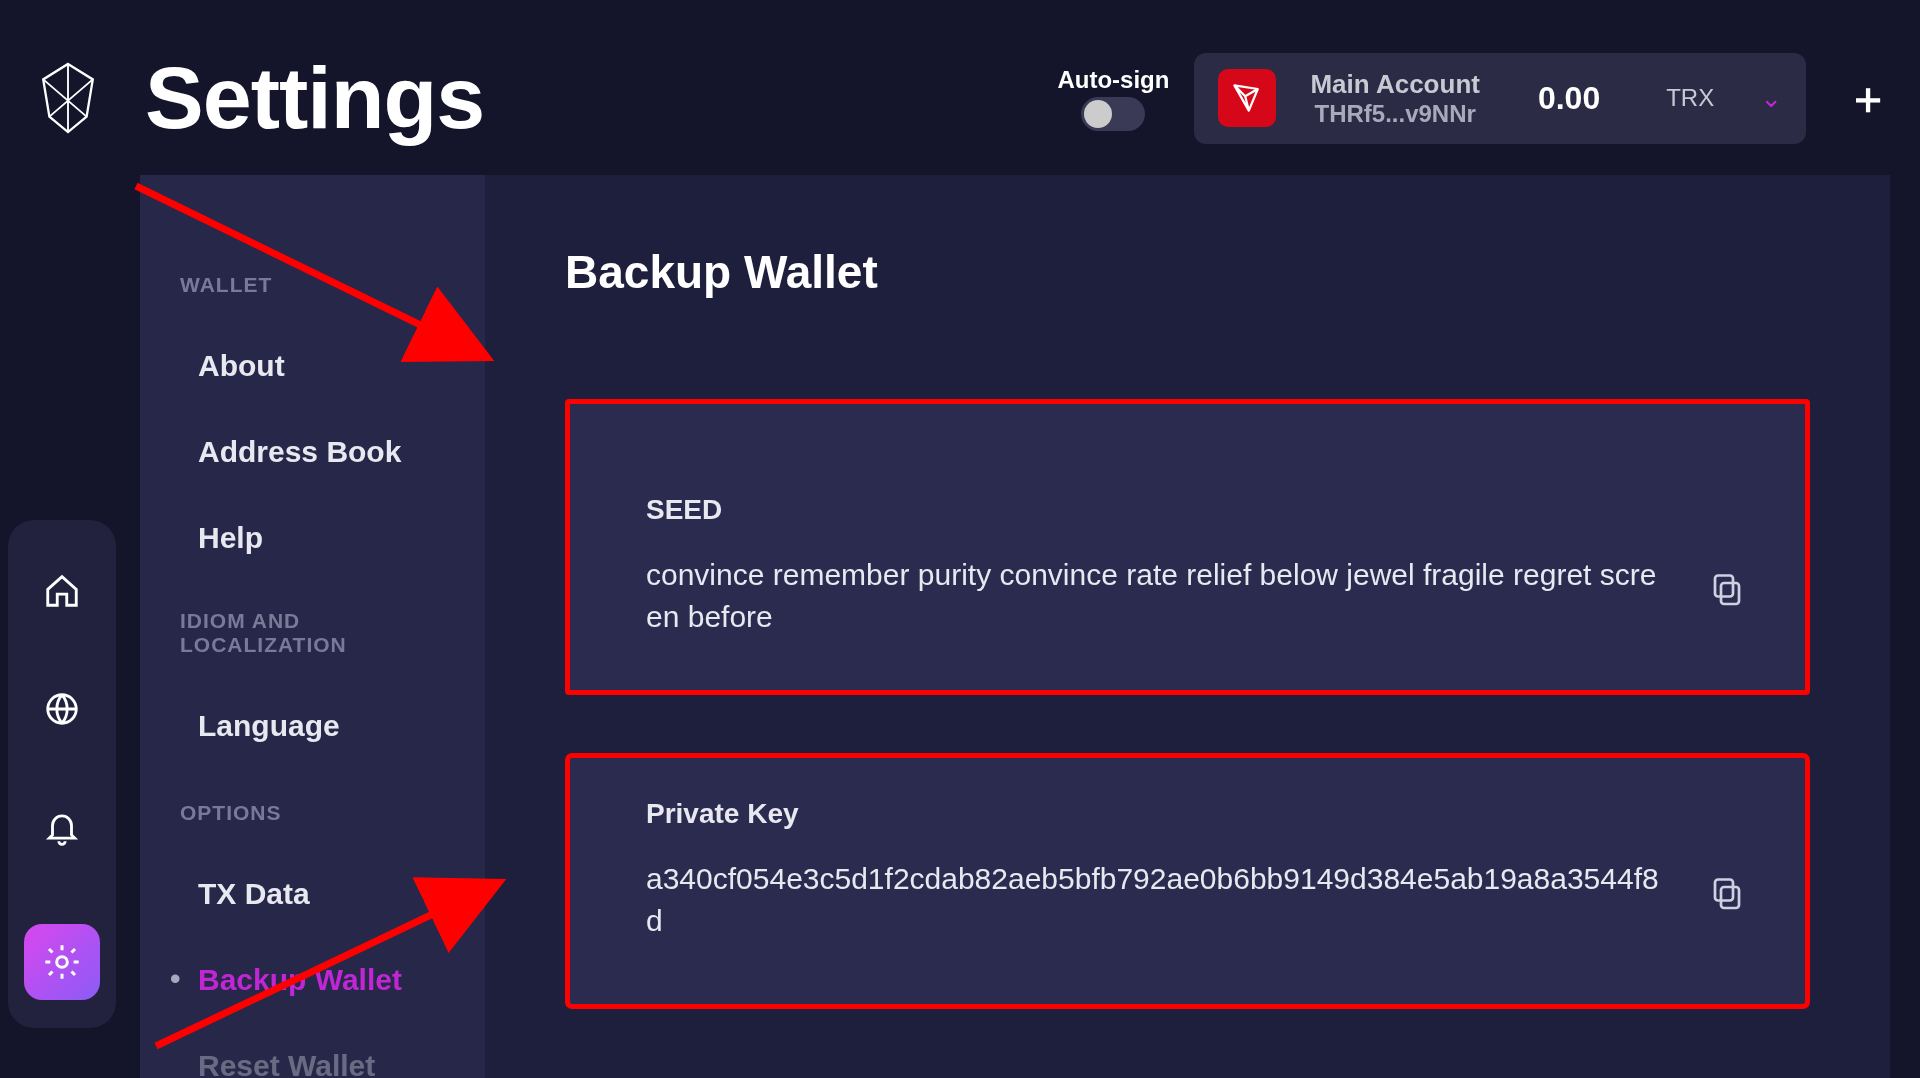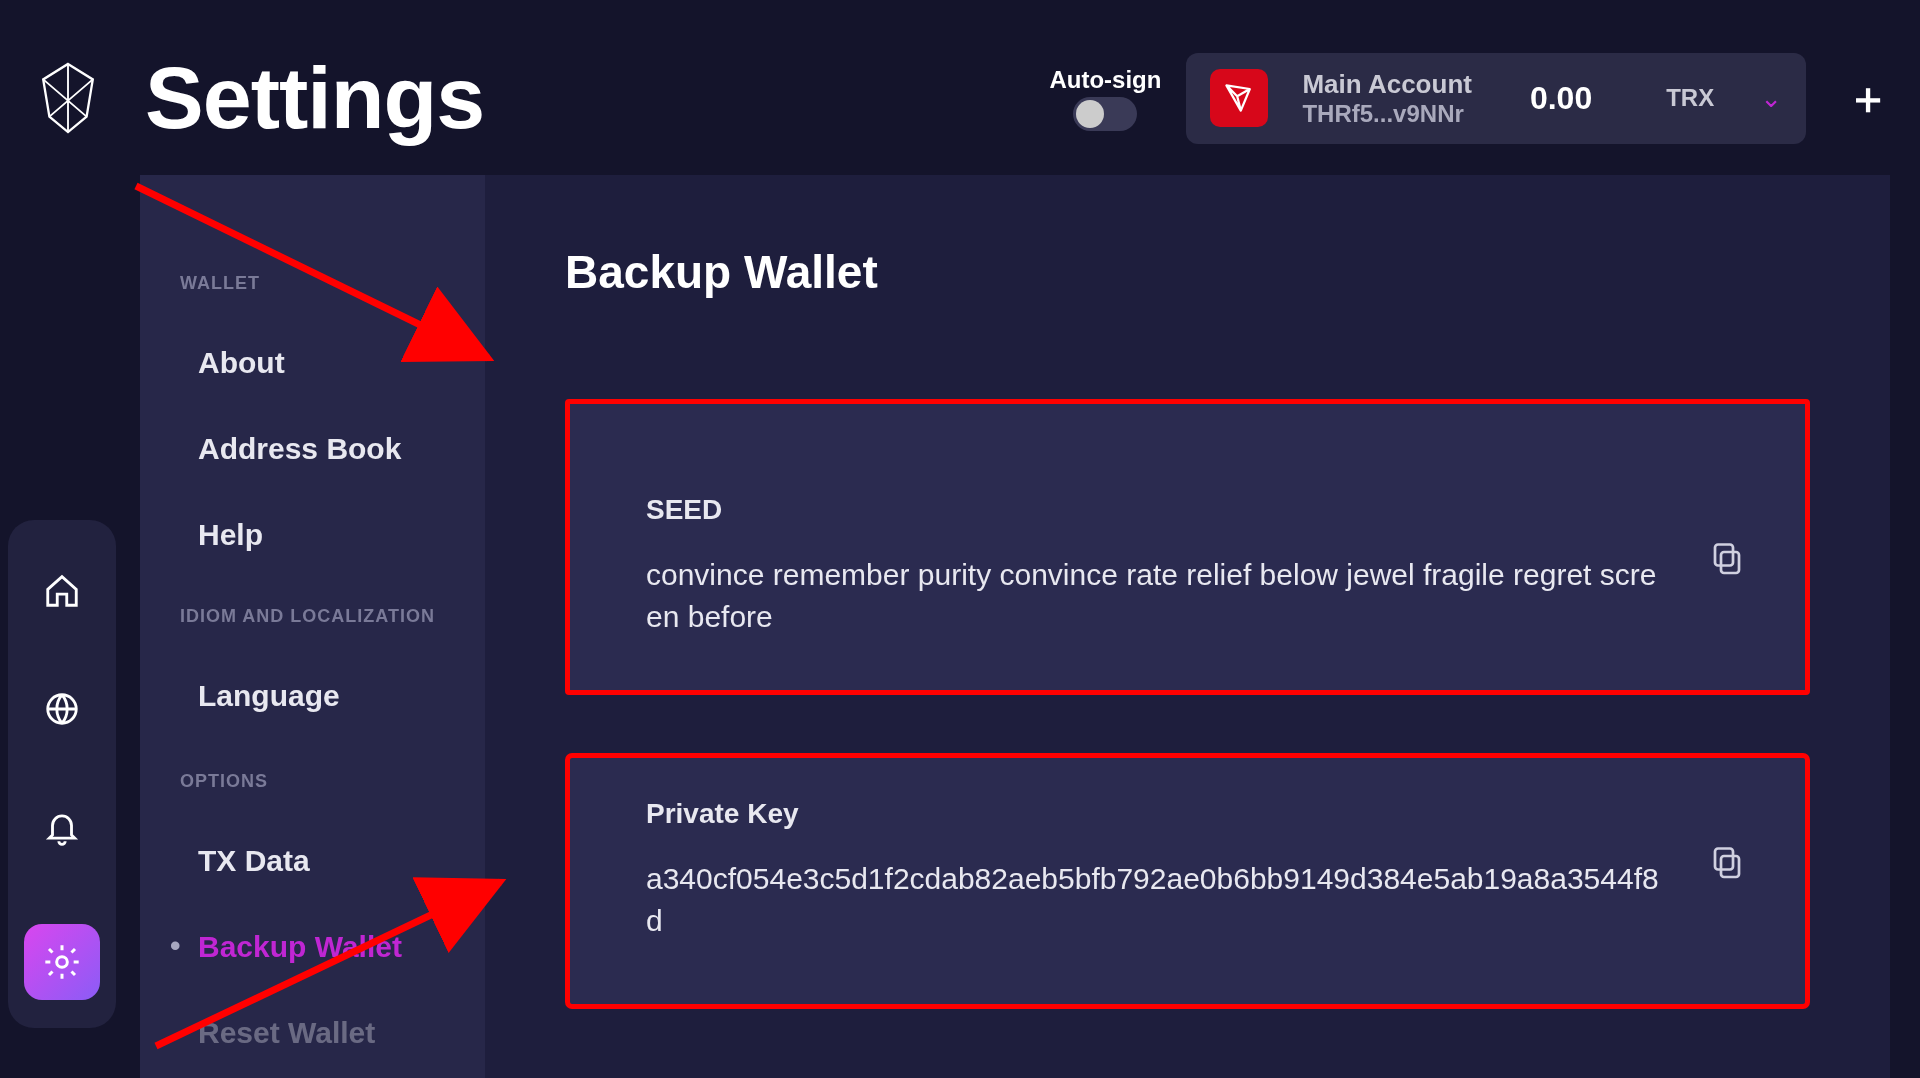--- a/index.html
+++ b/index.html
@@ -15,20 +15,21 @@
 
 
 .header-row {
   position: absolute;
   top: 48px;
   left: 30px;
   right: 30px;
   height: 100px;
   display: flex;
   align-items: center;
+  text-align: center;
 }
 .logo { width: 75px; height: 90px; display: flex; align-items: center; justify-content: center; }
 .page-title {
   font-size: 88px;
   font-weight: 800;
   margin-left: 40px;
   letter-spacing: -1px;
 }
 .header-spacer { flex: 1; }
 .autosign {
@@ -60,21 +61,21 @@
 .coin-badge {
   width: 58px; height: 58px; border-radius: 10px;
   background: #d7071a;
   display: flex; align-items: center; justify-content: center;
   font-weight: 800; font-size: 30px; color: #fff;
 }
 .account-text { display: flex; flex-direction: column; }
 .account-name { font-size: 26px; font-weight: 700; color: #c9c9d4; }
 .account-addr { font-size: 24px; color: #a9a9bc; font-weight: bold; }
 .account-balance { font-size: 32px; font-weight: 800; margin-left: 24px; }
-.account-sym { font-size: 24px; font-weight: 700; color: #c9c9d4; margin-left: 40px; }
+.account-sym { font-size: 24px; font-weight: 400; color: #c9c9d4; margin-left: 32px; }
 .caret-down { margin-left: 12px; color: #c026d3; font-size: 26px; }
 .plus-btn {
   margin-left: 40px;
   font-size: 44px; font-weight: 700; color: #fff;
 }
 
 
 .main {
   position: absolute;
   top: 175px;
@@ -110,21 +111,21 @@
 }
 
 
 .settings-side {
   width: 345px;
   background: #272749;
   padding: 98px 0 0 0;
   display: flex; flex-direction: column;
 }
 .section-label {
-  font-size: 18px;
+  font-size: 21px;
   font-weight: 800;
   color: #7a7a98;
   padding: 0 40px 26px 40px;
   letter-spacing: 1px;
 }
 .side-item {
   font-size: 30px;
   font-weight: 600;
   color: #e8e8f0;
   padding: 26px 40px 26px 58px;
@@ -153,21 +154,21 @@
   font-weight: 800;
   margin-bottom: 100px;
 }
 .card {
   background: #2b2b50;
   border: 5px solid #ff0000;
   border-radius: 4px;
   padding: 90px 60px 52px 76px;
   display: flex;
   gap: 40px;
-  align-items: flex-start;
+  align-items: center;
   margin-bottom: 58px;
 }
 .card-body { flex: 1; }
 .card-label { font-size: 28px; font-weight: 800; margin-bottom: 28px; color: #e8e8f0; }
 .card-value { font-size: 30px; font-weight: 400; line-height: 1.4; color: #e8e8f0; word-break: break-all; }
 .copy-btn {
   margin-top: 46px;
   width: 36px; height: 36px; flex-shrink: 0;
 }
 

